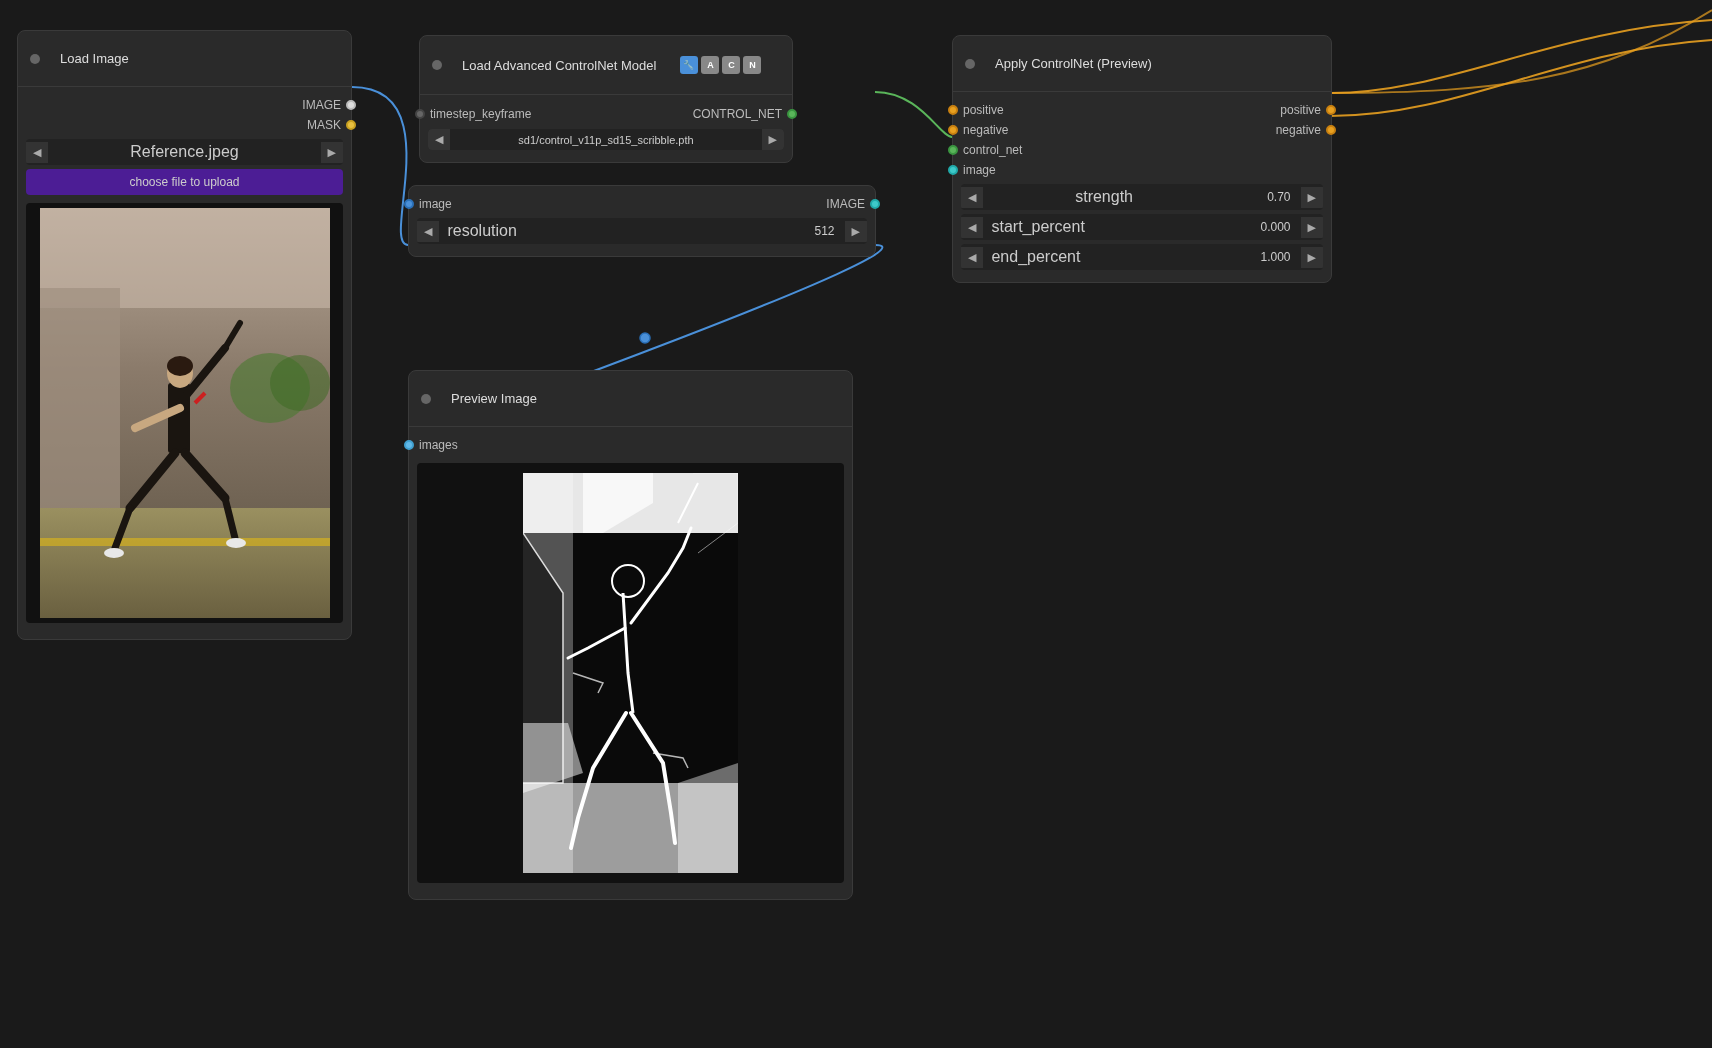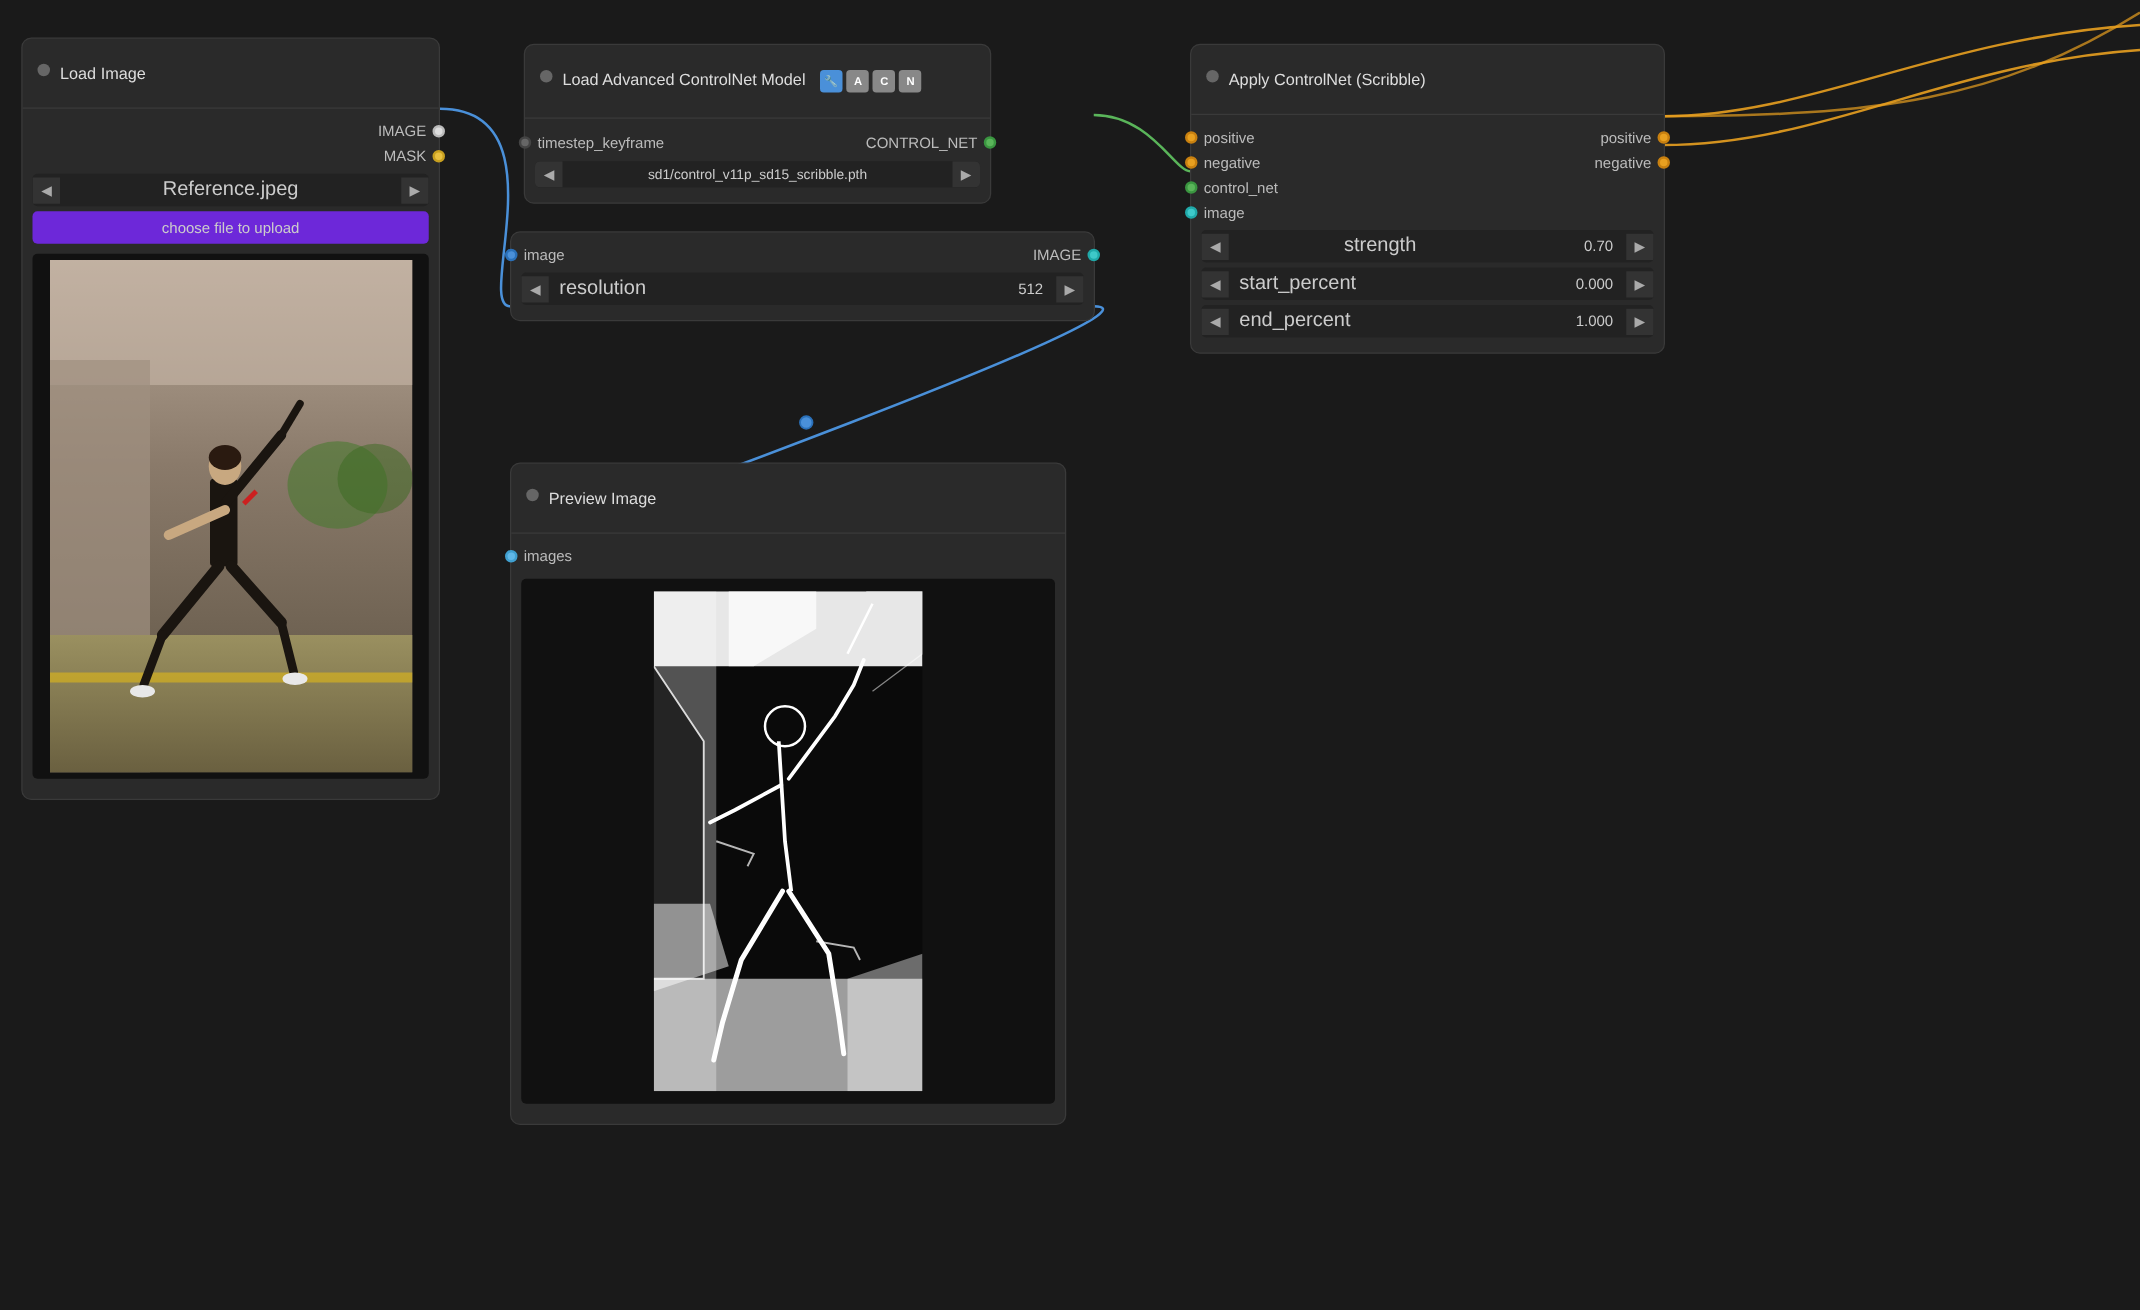--- a/index.html
+++ b/index.html
@@ -25,24 +25,24 @@
     .node {
       position: absolute;
       background: #2a2a2a;
       border-radius: 8px;
       border: 1px solid #3a3a3a;
       min-width: 200px;
     }
 
     .node-header {
       display: flex;
-      align-items: flex-start;
+      align-items: center;
       padding: 20px 12px;
       border-bottom: 1px solid #3a3a3a;
-      gap: 8px;
+      gap: 20px;
     }
 
     .node-title {
       font-size: 13px;
       color: #ddd;
       font-weight: 500;
     }
 
     .node-dot {
       width: 10px;
@@ -144,21 +144,21 @@
       height: 420px;
       background: #111;
       display: flex;
       align-items: center;
       justify-content: center;
     }
 
     .upload-btn {
       display: block;
       margin: 4px 8px 8px;
-      background: #6d28d9;
+      background: #4c1d95;
       border: none;
       border-radius: 4px;
       color: #ccc;
       font-size: 12px;
       padding: 6px 5px;
       cursor: pointer;
       text-align: center;
       width: calc(100% - 16px);
     }
 
@@ -347,21 +347,21 @@
         <button class="arrow-btn">◀</button>
         <span class="input-field-text" style="font-size:11px;">sd1/control_v11p_sd15_scribble.pth</span>
         <button class="arrow-btn">▶</button>
       </div>
     </div>
   </div>
 
   <div class="node" id="node-apply-controlnet">
     <div class="node-header">
       <div class="node-dot gray"></div>
-      <span class="node-title">Apply ControlNet (Scribble)</span>
+      <span class="node-title">Apply ControlNet (Preview)</span>
     </div>
     <div class="node-body">
 
       <div style="display:flex;align-items:center;padding:3px 10px;position:relative;">
         <div class="port-dot orange" style="position:absolute;left:-5px;"></div>
         <span class="port-label">positive</span>
         <span class="port-label" style="margin-left:auto;">positive</span>
         <div class="port-dot orange" style="position:absolute;right:-5px;"></div>
       </div>
 

